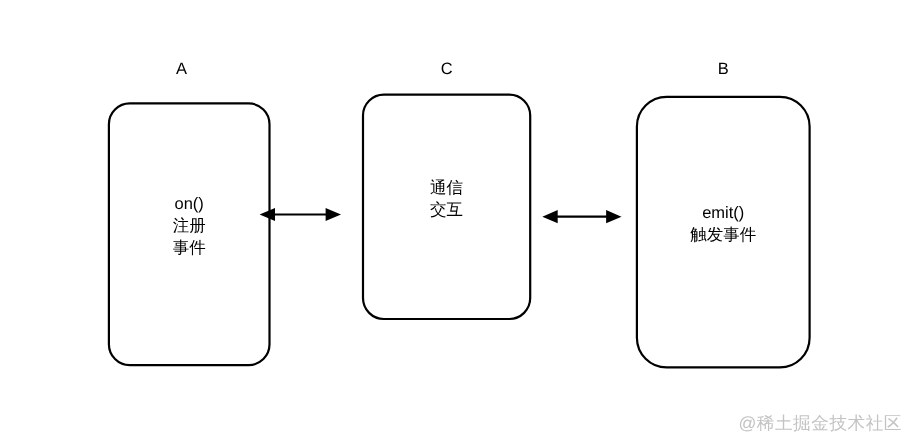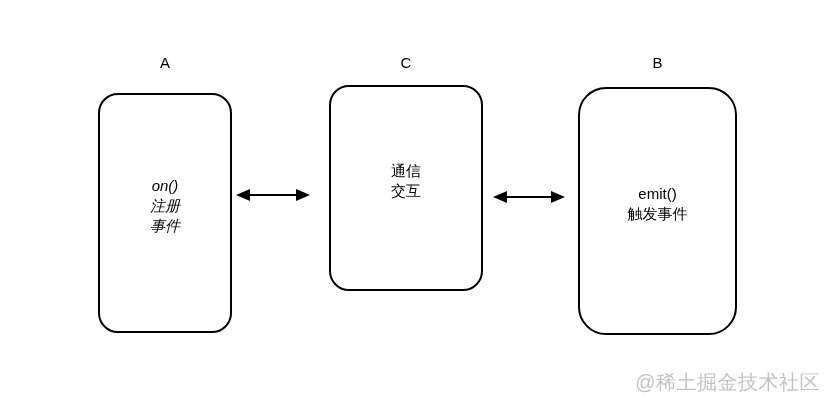--- a/index.html
+++ b/index.html
@@ -30,31 +30,31 @@
     justify-content: center;
     text-align: center;
     font-size: 15px;
     color: #000000;
     line-height: 20px;
     padding-bottom: 14px; 
   }
   #label-a { left: 98px;  top: 54px; width: 134px; }
   #label-c { left: 329px; top: 54px; width: 154px; }
   #label-b { left: 578px; top: 54px; width: 159px; }
-  #box-a   { left: 98px;  top: 93px; width: 134px; height: 240px; font-style: italic; }
+  #box-a   { left: 98px;  top: 93px; width: 148px; height: 240px; }
   #box-c   { left: 329px; top: 85px; width: 154px; height: 206px; }
   #box-b   { left: 578px; top: 87px; width: 159px; height: 248px; border-radius: 28px; }
   .edge-svg { position: absolute; overflow: visible; }
   #edge-a-c { left: 232px; top: 185px; }
   #edge-c-b { left: 483px; top: 187px; }
   .watermark {
     position: absolute;
     right: 7px;
     bottom: 8px;
-    font-size: 20px;
+    font-size: 16px;
     color: #c3c3c3;
     letter-spacing: 0.5px;
   }
 </style>
 </head>
 <body>
 
 <div class="canvas">
 
   <div class="node-label" id="label-a">A</div>

